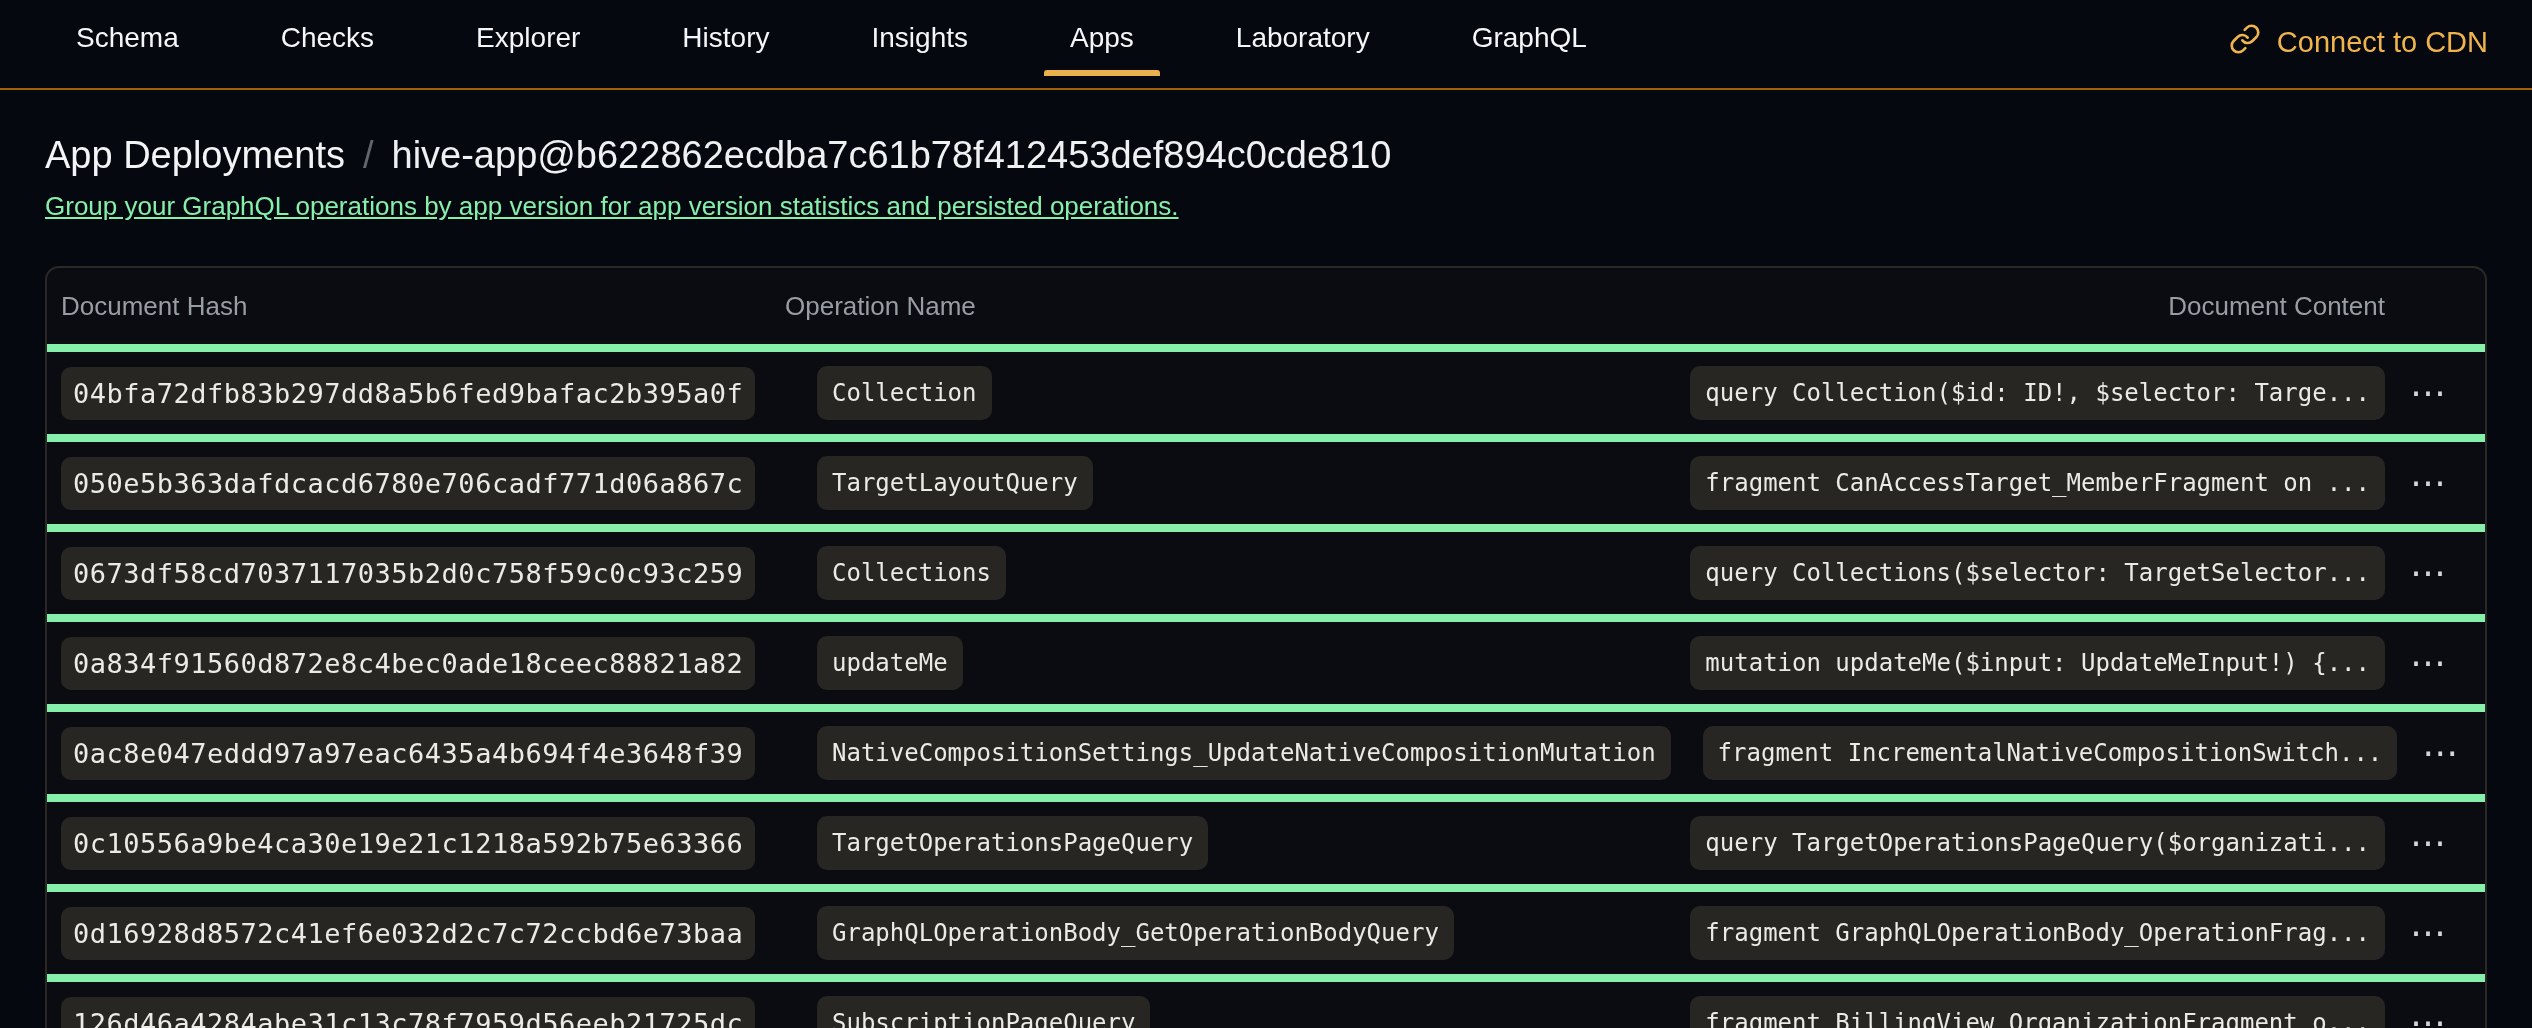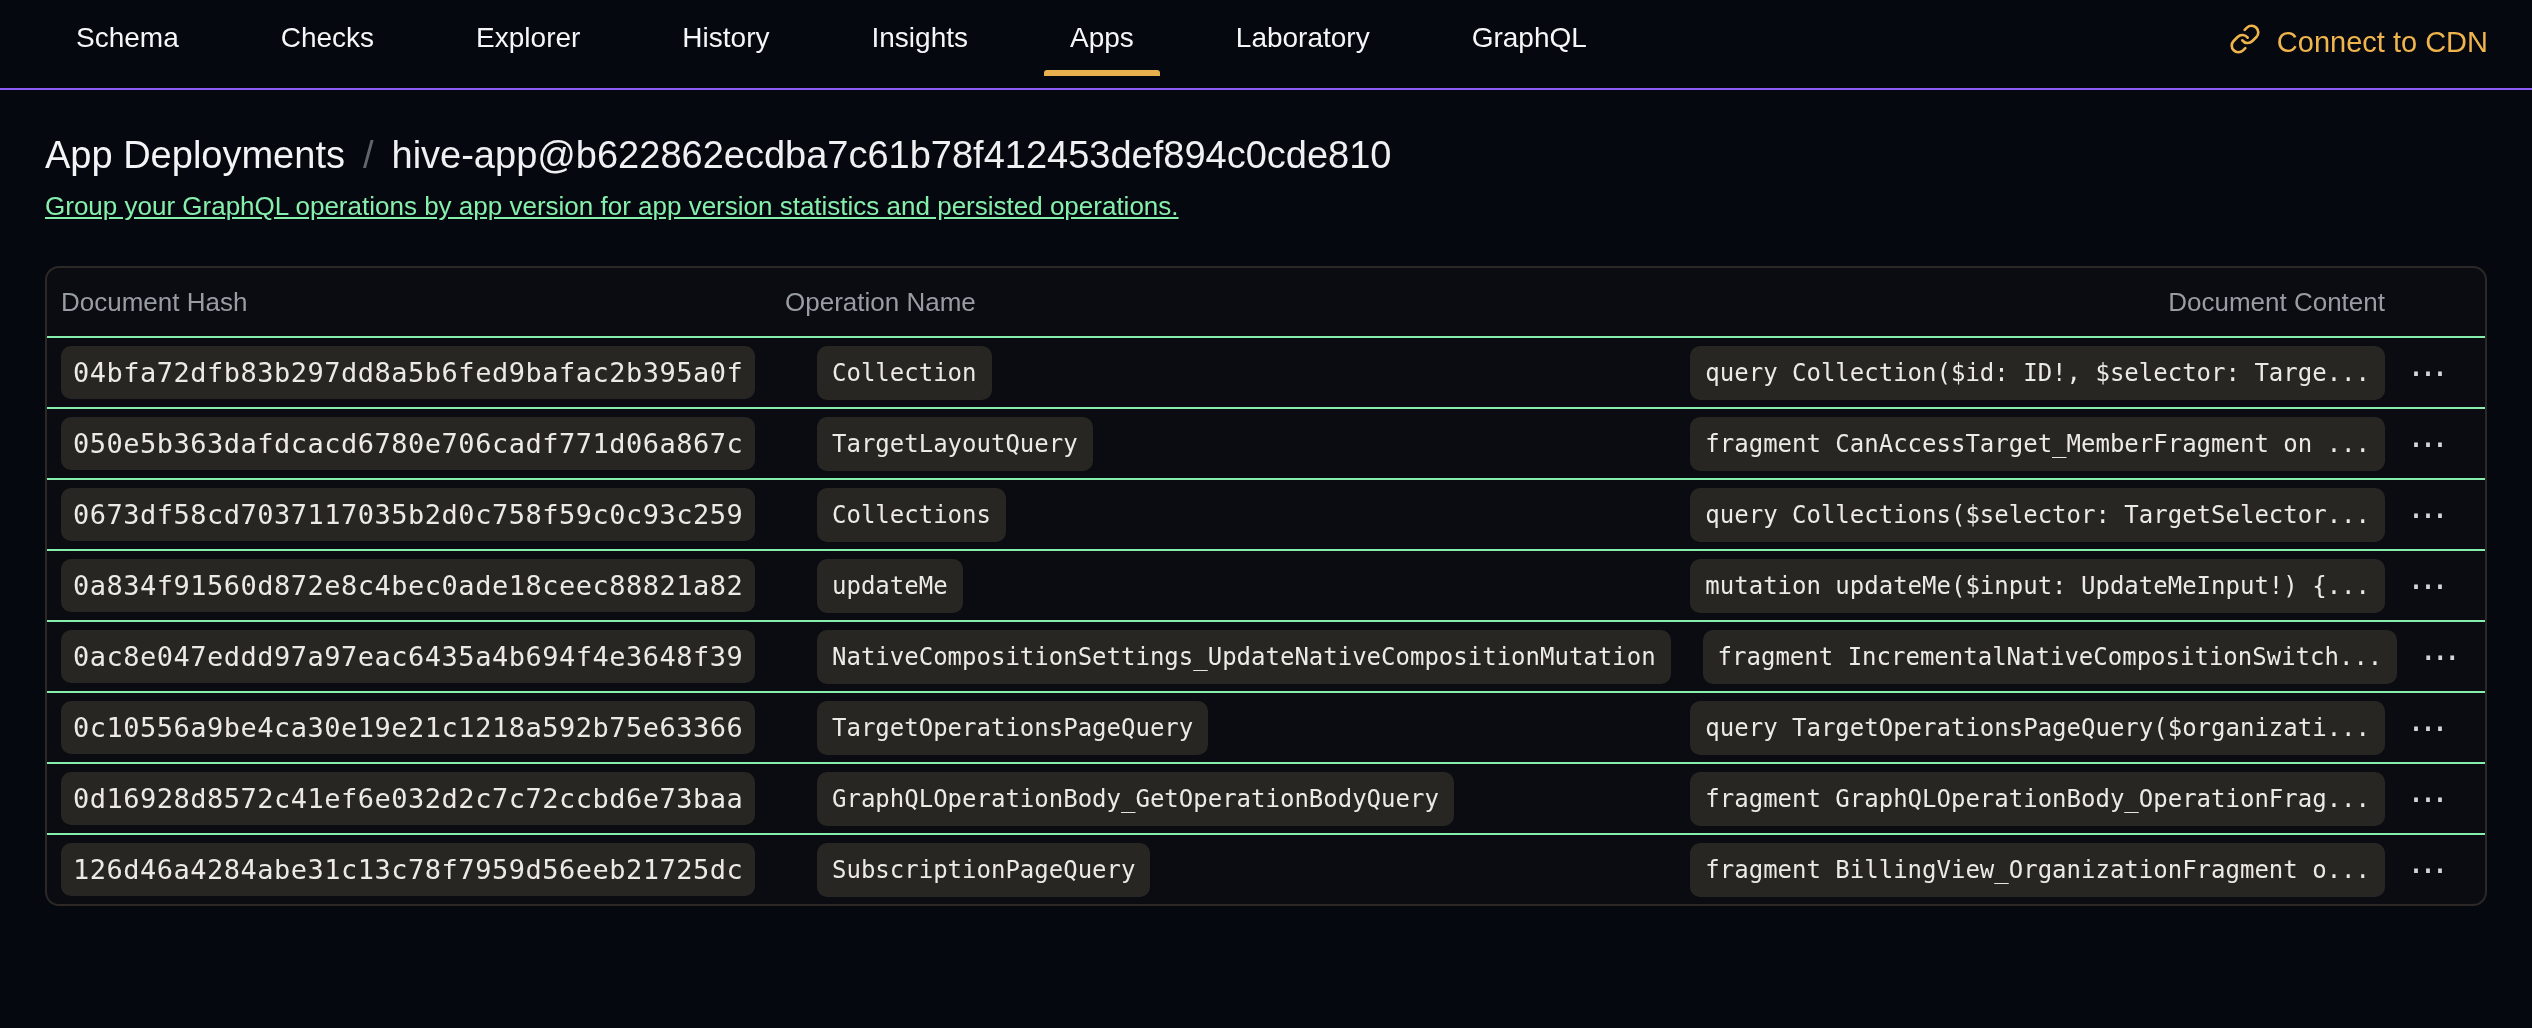--- a/index.html
+++ b/index.html
@@ -9,21 +9,21 @@
     background: #060810;
     font-family: "Liberation Sans", sans-serif;
     color: #f2f3f5;
   }
 
   
   .topnav {
     height: 90px;
     display: flex;
     align-items: stretch;
-    border-bottom: 2px solid #8b5cf6;
+    border-bottom: 2px solid #a16207;
     padding: 0 44px 12px 50px;
   }
   .tabs { display: flex; list-style: none; align-items: stretch; gap: 50px; }
   .tab {
     position: relative;
     display: flex; align-items: center;
     padding: 0 26px;
     font-size: 28px; font-weight: 500;
     color: #f5f6f8;
     cursor: pointer;
@@ -74,30 +74,30 @@
     border-radius: 14px;
     background: #0a0c11;
     overflow: hidden;
   }
   .trow {
     display: grid;
     grid-template-columns: 724px 1fr auto 86px;
     align-items: center;
     padding: 0 14px;
   }
-  .thead { height: 68px; border-radius: 23px; }
+  .thead { height: 76px; border-radius: 23px; }
   .thead .th {
     font-size: 26px;
     color: #989ca3;
     font-weight: 400;
   }
   .th-content { text-align: right; justify-self: end; }
   .tbody .trow {
-    height: 71px;
-    border-top: 2px solid #86efac;
+    height: 90px;
+    border-top: 8px solid #86efac;
   }
 
   .chip {
     display: inline-block;
     background: #282623;
     border-radius: 10px;
     color: #eceae6;
     font-family: "DejaVu Sans Mono", monospace;
     white-space: nowrap;
     width: fit-content;

